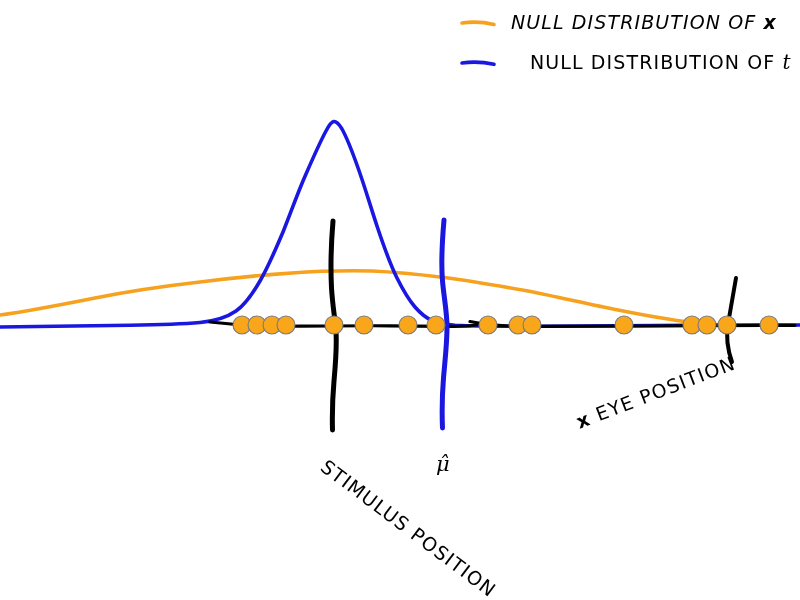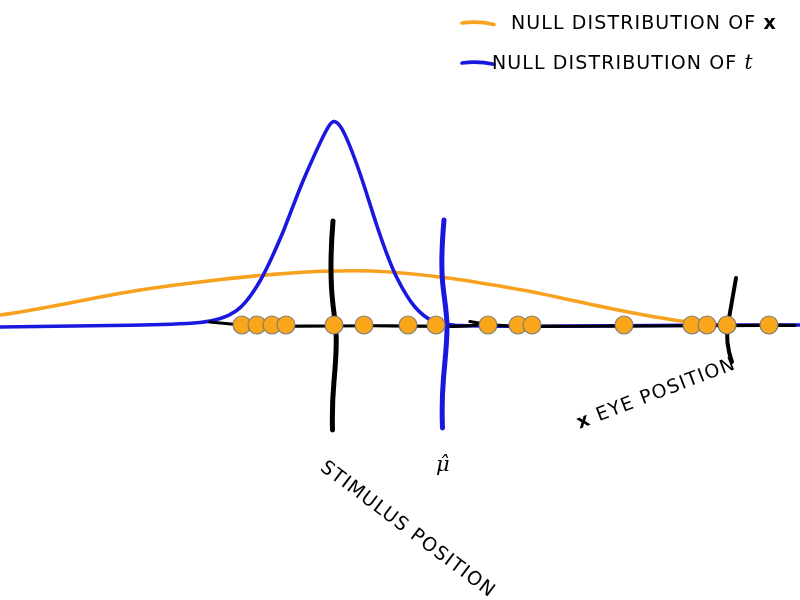--- a/index.html
+++ b/index.html
@@ -35,22 +35,22 @@
   }
   .legend-label .var {
     font-weight: bold;
   }
   .legend-label .var-it {
     font-family: "DejaVu Serif", serif;
     font-style: italic;
     font-weight: normal;
     font-size: 20px;
   }
-  #legend-text-x { left: 511px; top: 11px; }
-  #legend-text-t { left: 492px; top: 50px; }
+  #legend-text-x { left: 511px; top: 11px; font-style: italic; }
+  #legend-text-t { left: 530px; top: 50px; }
 
   .axis-label {
     position: absolute;
     font-family: "DejaVu Sans", sans-serif;
     font-size: 19px;
     letter-spacing: 1.3px;
     color: #000000;
     white-space: nowrap;
     font-weight: 500;
   }

